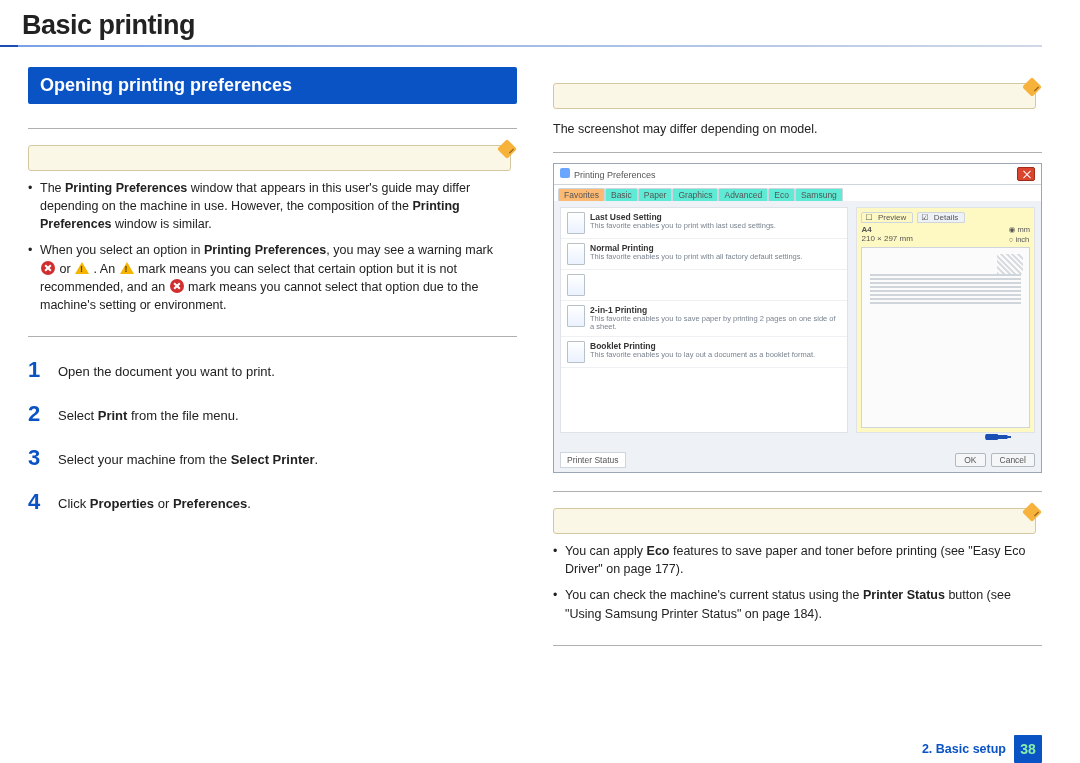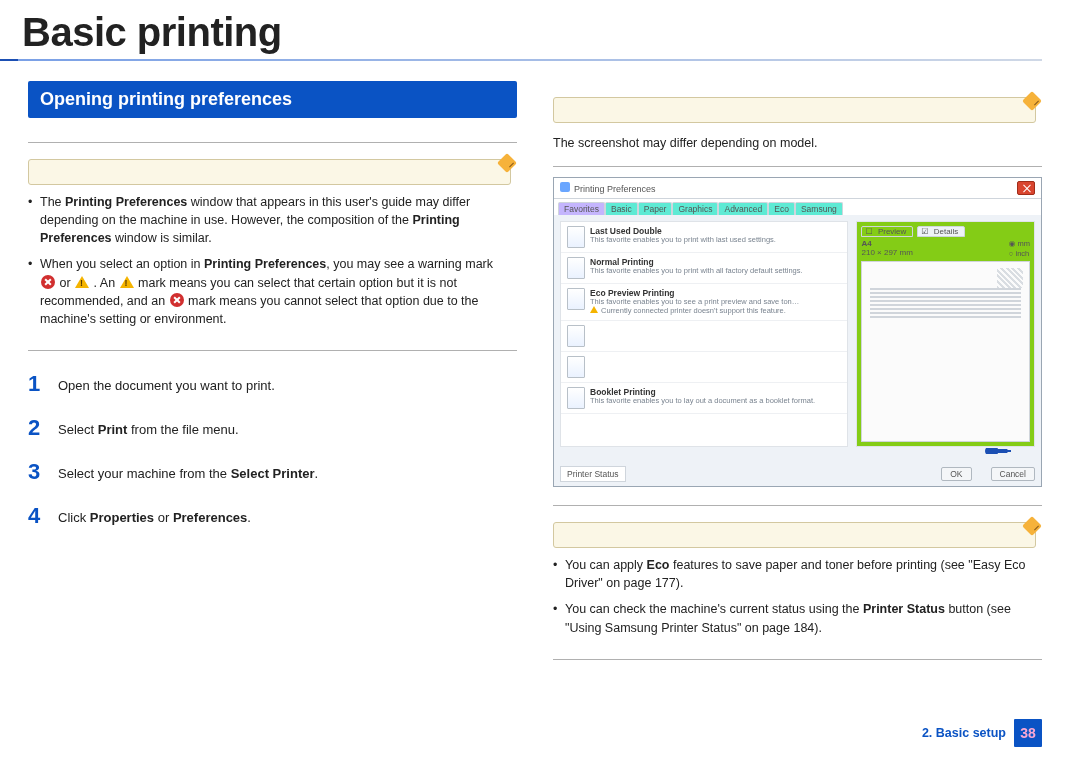--- a/index.html
+++ b/index.html
@@ -6,21 +6,21 @@
   body {
     font-family: "Segoe UI", Tahoma, Arial, sans-serif;
     background: #fff;
     color: #222;
     width: 1080px;
     height: 763px;
     position: relative;
     font-size: 13px;
   }
   .page-title {
-    font-size: 40px;
+    font-size: 27px;
     font-weight: 700;
     padding: 10px 11px 4px 22px;
     letter-spacing: -0.5px;
     border-radius: 7px;
   }
   .title-rule {
     height: 2px;
     background: linear-gradient(to right,#1b4fb3 0,#1b4fb3 18px,#7aa0e6 18px,#cfd8e6 100%);
     margin: 0 38px 20px 0;
   }
@@ -143,24 +143,24 @@
     display:flex;justify-content:space-between;align-items:center;
     padding:3px 6px;background:#fff;border-bottom:1px solid #cfd5dc;
   }
   .ss-titlebar .t-icon { width:10px;height:10px;background:#6aa6ff;margin-right:4px;display:inline-block;border-radius:2px;}
   .ss-close { width:18px;height:14px;background:#d9452f;border:1px solid #a02d1a;border-radius:2px;position:relative;}
   .ss-close::before,.ss-close::after{content:"";position:absolute;left:4px;top:6px;width:10px;height:1px;background:#fff;}
   .ss-close::before{transform:rotate(45deg);}
   .ss-close::after{transform:rotate(-45deg);}
   .ss-tabs { display:flex;gap:0;padding:3px 4px 0 4px;background:#fff;}
   .ss-tab { border:1px solid #cfd5dc;border-bottom:none;padding:1px 5px;background:#5eead4;font-size:8.5px;border-radius:2px 2px 0 0;}
-  .ss-tab.active { background:#c4b5fd;}
+  .ss-tab.active { background:#fdba74;}
   .ss-body { display:flex; gap:8px; padding:6px; height: calc(100% - 70px);}
   .ss-left { flex: 1.7; background:#fff;border:1px solid #dfe3e8;overflow:hidden;}
-  .ss-right { flex: 1; background:#84cc16;border:1px solid #dfe3e8;padding:4px;display:flex;flex-direction:column;}
+  .ss-right { flex: 1; background:#fef9c3;border:1px solid #dfe3e8;padding:4px;display:flex;flex-direction:column;}
   .fav-item { display:flex;gap:5px;padding:4px 6px;border-bottom:1px solid #eef0f3;}
   .fav-thumb { width:18px;height:22px;border:1px solid #b8c0c8; background:linear-gradient(#fff,#eaf2ff);flex:0 0 18px;border-radius:1px;}
   .fav-title { font-weight:700;color:#333;font-size:8.5px;}
   .fav-desc { color:#7a8490;font-size:7.5px;line-height:1.1;}
   .ss-paperbox{display:flex;justify-content:space-between;font-size:8px;margin-bottom:3px;}
   .ss-paperlabel{font-weight:700;}
   .ss-radio{display:flex;flex-direction:column;gap:1px;font-size:7.5px;}
   .ss-preview-page{flex:1;border:1px solid #d0d5db;background:#fbfbfb;position:relative;overflow:hidden;}
   .ss-preview-page::before{content:"";position:absolute;right:6px;top:6px;width:26px;height:20px;opacity:.35;
     background:repeating-linear-gradient(45deg,#9aa6b3 0 2px,transparent 2px 4px);}
@@ -172,28 +172,28 @@
   .ss-logo{position:absolute;right:10px;bottom:30px;width:46px;height:10px;
     background:radial-gradient(ellipse at left,#1b4fb3 40%,transparent 41%);border-radius:6px;}
   .ss-footer{position:absolute;left:6px;right:6px;bottom:4px;display:flex;justify-content:space-between;align-items:center;}
   .ss-btn{border:1px solid #b0b8c0;background:#f4f6f8;border-radius:2px;padding:1px 8px;font-size:8.5px;}
   .ss-status{border:1px solid #cfd5dc;padding:2px 6px;font-size:8.5px;background:#fff;}
   .warn-small{display:inline-block;width:0;height:0;border-left:4px solid transparent;border-right:4px solid transparent;border-bottom:7px solid #f5b400;vertical-align:0;margin-right:3px;}
 
   .page-footer {
     position: absolute;
     right: 38px;
-    bottom: 16px;
+    bottom: 0;
     display: flex;
     align-items: center;
     gap: 8px;
   }
   .chapter-label { color:#0a53c4; font-weight:700; font-size:12.5px;}
   .page-num {
-    background:#0a53c4; color:#f9a8d4; font-weight:700;
+    background:#0a53c4; color:#86efac; font-weight:700;
     width:28px;height:28px;display:flex;align-items:center;justify-content:center;
     font-size:14px;border-radius:1px;
   }
   b { font-weight:700; }
 </style>
 </head>
 <body>
 
 <div class="page-title">Basic printing</div>
 <div class="title-rule"></div>
@@ -250,44 +250,40 @@
         <div class="ss-tab">Advanced</div>
         <div class="ss-tab">Eco</div>
         <div class="ss-tab">Samsung</div>
       </div>
       <div class="ss-body">
         <div class="ss-left">
           <div id="fav-repeat">
               <div class="fav-item">
                 <div class="fav-thumb"></div>
                 <div>
-                  <div class="fav-title">Last Used Double</div>
+                  <div class="fav-title">Last Used Setting</div>
                   <div class="fav-desc">This favorite enables you to print with last used settings.</div>
                 </div>
               </div>
               <div class="fav-item">
                 <div class="fav-thumb"></div>
                 <div>
                   <div class="fav-title">Normal Printing</div>
                   <div class="fav-desc">This favorite enables you to print with all factory default settings.</div>
                 </div>
               </div>
               <div class="fav-item">
                 <div class="fav-thumb"></div>
+              </div>
+              <div class="fav-item">
+                <div class="fav-thumb"></div>
                 <div>
-                  <div class="fav-title">Eco Preview Printing</div>
-                  <div class="fav-desc">This favorite enables you to see a print preview and save ton…</div>
-                  <div class="fav-desc"><span class="warn-small"></span>Currently connected printer doesn't support this feature.</div>
+                  <div class="fav-title">2-in-1 Printing</div>
+                  <div class="fav-desc">This favorite enables you to save paper by printing 2 pages on one side of a sheet.</div>
                 </div>
-              </div>
-              <div class="fav-item">
-                <div class="fav-thumb"></div>
-              </div>
-              <div class="fav-item">
-                <div class="fav-thumb"></div>
               </div>
               <div class="fav-item">
                 <div class="fav-thumb"></div>
                 <div>
                   <div class="fav-title">Booklet Printing</div>
                   <div class="fav-desc">This favorite enables you to lay out a document as a booklet format.</div>
                 </div>
               </div>
             </div>
 
@@ -306,21 +302,21 @@
               <label>◉ <span>mm</span></label>
               <label>○ <span>inch</span></label>
             </div>
           </div>
           <div class="ss-preview-page"></div>
         </div>
       </div>
       <div class="ss-logo"></div>
       <div class="ss-footer">
         <div class="ss-status">Printer Status</div>
-        <div style="display:flex;gap:19px;">
+        <div style="display:flex;gap:5px;">
           <div class="ss-btn">OK</div>
           <div class="ss-btn">Cancel</div>
         </div>
       </div>
     </div>
 
     <div class="note-box">
       <div class="note-icon"></div>
       <ul class="bullets">
         <li>

